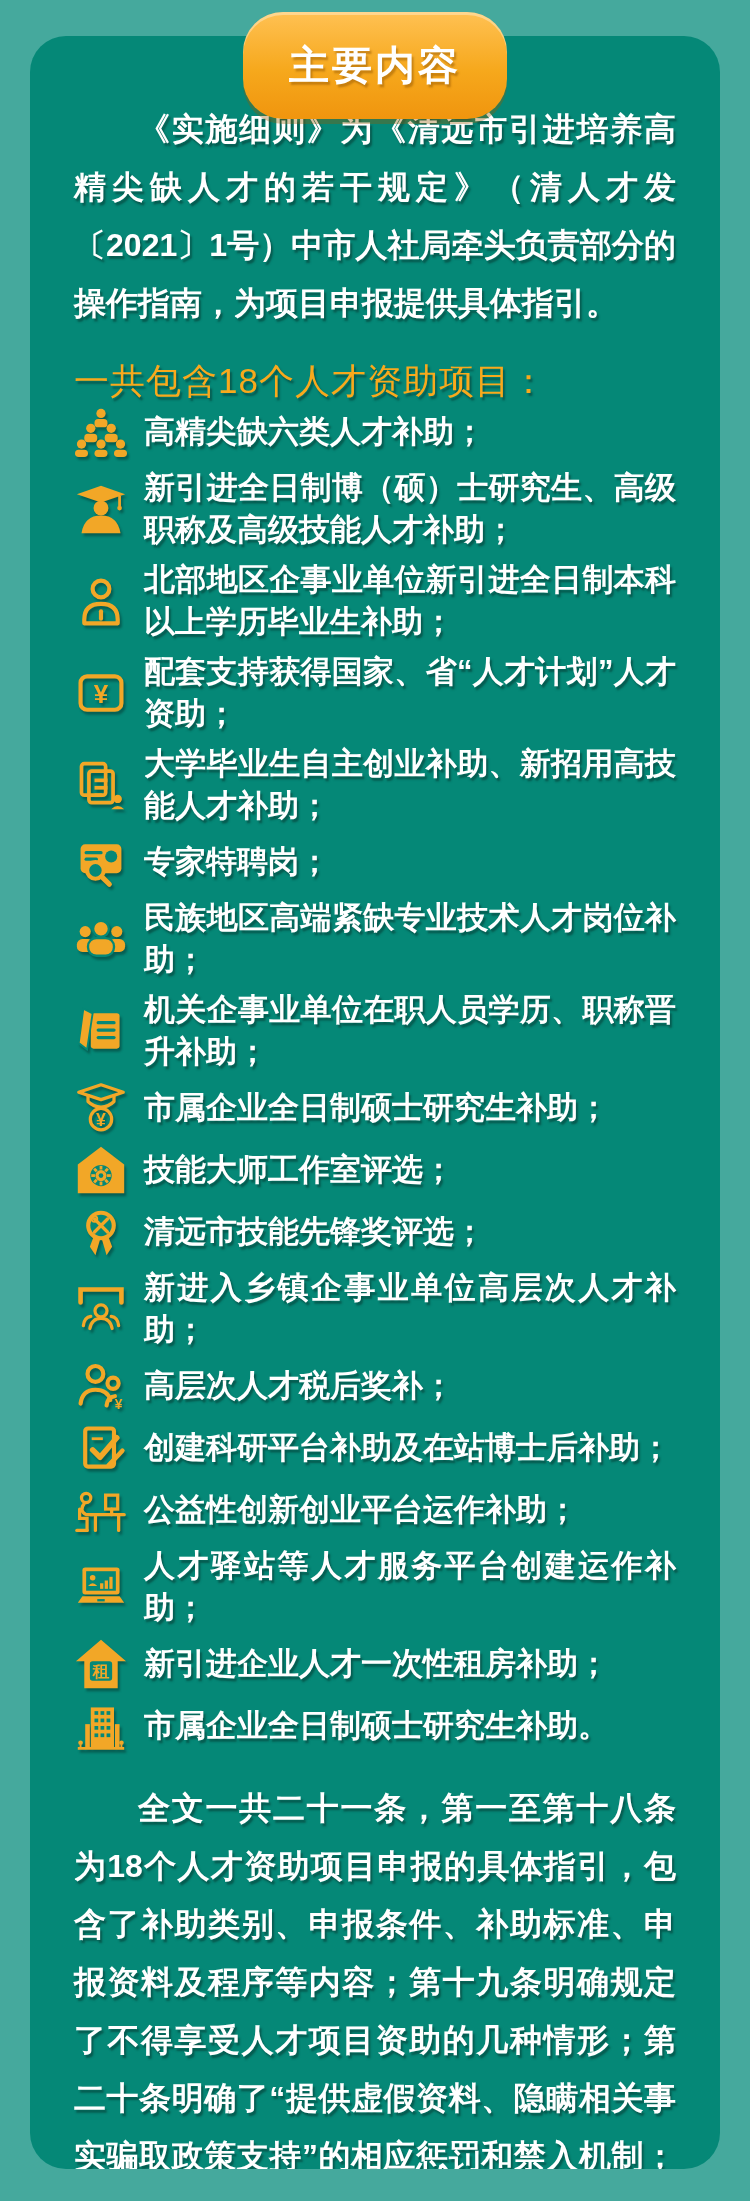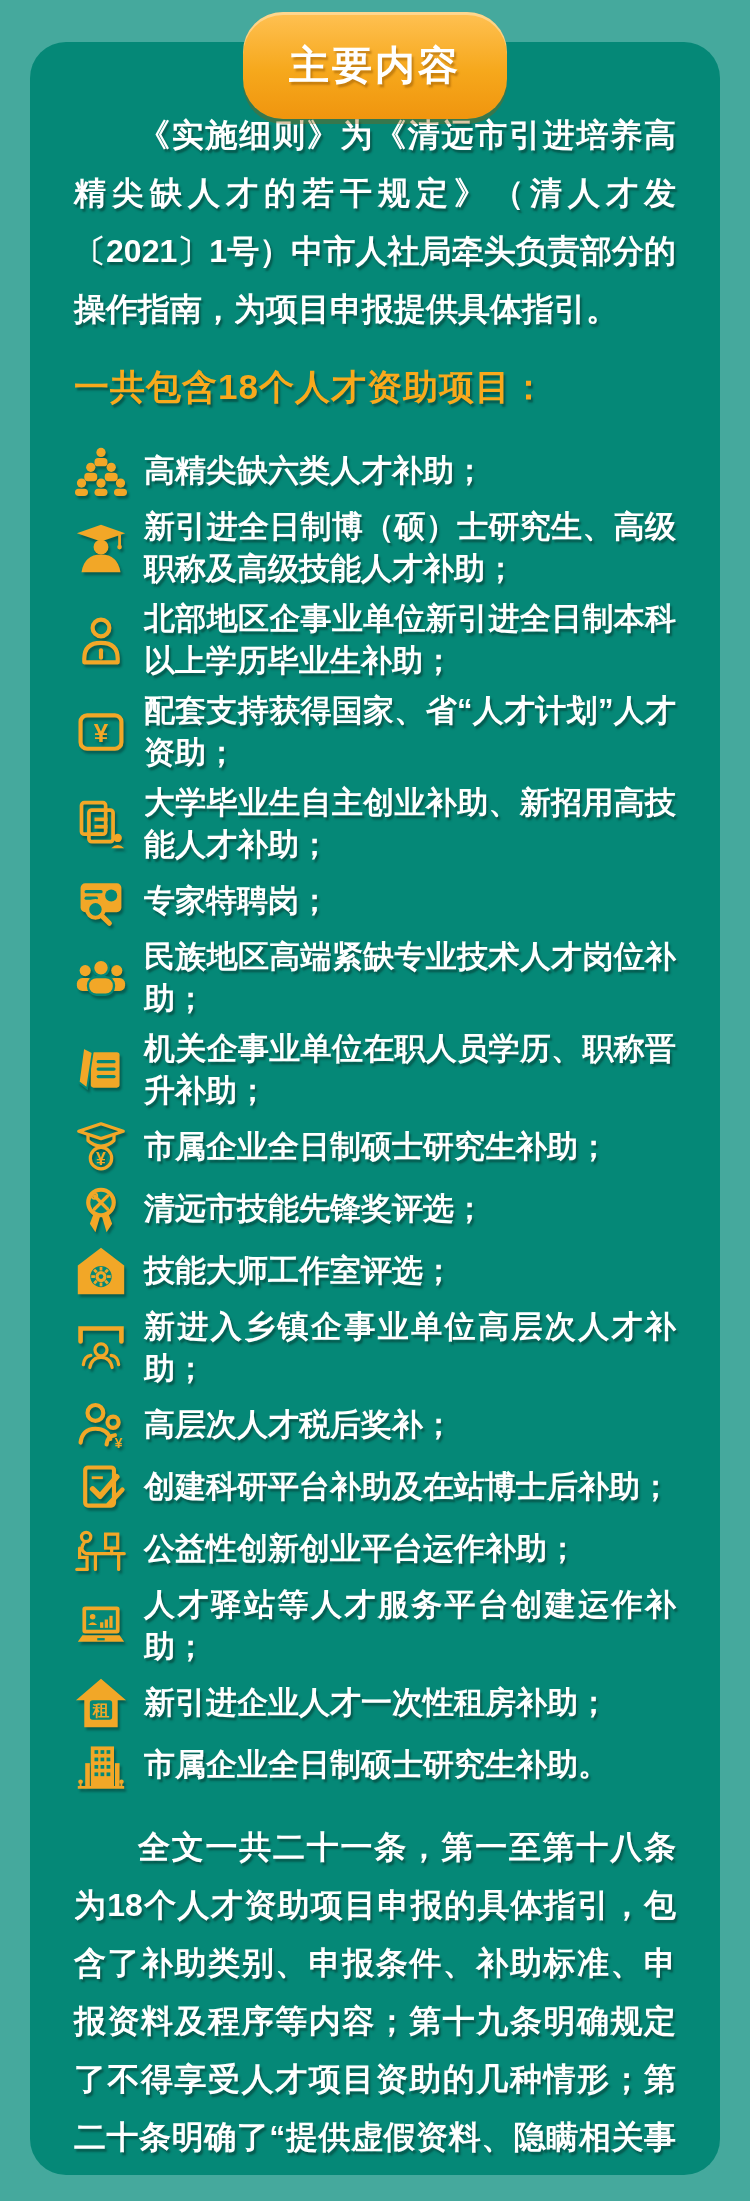--- a/index.html
+++ b/index.html
@@ -3,41 +3,41 @@
 <meta charset="utf-8">
 <style>
   html,body{margin:0;padding:0;}
   body{
     width:750px;height:2201px;position:relative;overflow:hidden;
     background:#45A99D;
     font-family:"Liberation Sans","DejaVu Sans",sans-serif;
   }
   .page{position:relative;width:750px;height:2201px;}
   .card{
-    position:absolute;left:30px;top:42px;width:690px;height:2133px;
+    position:absolute;left:30px;top:36px;width:690px;height:2133px;
     background:#058877;border-radius:36px;overflow:hidden;box-sizing:border-box;
     padding:56px 44px 0 44px;
   }
   .badge{
     position:absolute;left:50%;top:12px;transform:translateX(-50%);z-index:5;
     background:linear-gradient(180deg,#FFC153 0%,#F6A81C 55%,#F0950E 100%);
     border-radius:40px;padding:26px 46px;
     box-shadow:0 5px 0 rgba(150,90,0,.35), inset 0 3px 0 rgba(255,255,255,.35);
   }
   .badge span{
     font-size:40px;font-weight:800;color:#ffffff;letter-spacing:3px;
     text-shadow:2px 3px 2px rgba(140,80,0,.45);
   }
   p.body-text{
     margin:8px 0 0 0;color:#ffffff;font-weight:700;
     font-size:32px;line-height:58px;text-align:justify;text-indent:2em;
     text-shadow:2px 3px 2px rgba(5,45,40,.5);
   }
   h2.projects-heading{
-    margin:26px 0 33px 0;color:#F9A91C;font-size:35px;font-weight:700;
+    margin:26px 0 0 0;color:#F9A91C;font-size:35px;font-weight:400;
     letter-spacing:1px;text-shadow:2px 3px 2px rgba(5,45,40,.5);
   }
   ul.projects{list-style:none;margin:0;padding:0;display:flex;flex-direction:column;gap:8px;}
   ul.projects li{display:flex;align-items:center;gap:16px;}
   .ico{
     width:54px;height:54px;flex:0 0 54px;display:flex;align-items:center;justify-content:center;
     filter:drop-shadow(2px 3px 1px rgba(5,45,40,.45));
   }
   .ico svg{width:52px;height:52px;}
   ul.projects li .txt{
@@ -191,54 +191,54 @@
             </g>
             <text x="28" y="47" font-size="19" font-weight="bold" text-anchor="middle" fill="#F2A727">¥</text>
           </svg>
         </span>
         <span class="txt">市属企业全日制硕士研究生补助；</span>
       </li>
 
       <li>
         <span class="ico">
           <svg viewBox="0 0 56 56">
-            <polygon points="20,33 27,36 22,53 16,44" fill="#F2A727"></polygon>
-            <polygon points="36,33 29,36 34,53 40,44" fill="#F2A727"></polygon>
-            <circle cx="28" cy="21" r="16" fill="#F2A727"></circle>
-            <circle cx="28" cy="21" r="11.5" fill="#058877"></circle>
-            <g stroke="#F2A727" stroke-width="3.5" stroke-linecap="round">
-              <line x1="21" y1="14" x2="35" y2="28"></line>
-                <line x1="35" y1="14" x2="21" y2="28"></line>
-            </g>
-            <circle cx="21" cy="14" r="3" fill="none" stroke="#F2A727" stroke-width="2"></circle>
-          </svg>
-        </span>
-        <span class="txt">清远市技能先锋奖评选；</span>
-      </li>
-
-      <li>
-        <span class="ico">
-          <svg viewBox="0 0 56 56">
             <path d="M28,3 L53,22 V53 H3 V22 Z" fill="#F2A727"></path>
             <circle cx="28" cy="34" r="11.5" fill="#058877"></circle>
             <circle cx="28" cy="34" r="6" fill="#F2A727"></circle>
             <circle cx="28" cy="34" r="2.5" fill="#058877"></circle>
             <g stroke="#F2A727" stroke-width="3">
               <line x1="34.5" y1="34" x2="38.5" y2="34"></line>
                 <line x1="21.5" y1="34" x2="17.5" y2="34"></line>
               <line x1="28" y1="40.5" x2="28" y2="44.5"></line>
                 <line x1="28" y1="27.5" x2="28" y2="23.5"></line>
               <line x1="32.6" y1="38.6" x2="35.4" y2="41.4"></line>
                 <line x1="23.4" y1="38.6" x2="20.6" y2="41.4"></line>
               <line x1="23.4" y1="29.4" x2="20.6" y2="26.6"></line>
                 <line x1="32.6" y1="29.4" x2="35.4" y2="26.6"></line>
             </g>
           </svg>
         </span>
         <span class="txt">技能大师工作室评选；</span>
+      </li>
+
+      <li>
+        <span class="ico">
+          <svg viewBox="0 0 56 56">
+            <polygon points="20,33 27,36 22,53 16,44" fill="#F2A727"></polygon>
+            <polygon points="36,33 29,36 34,53 40,44" fill="#F2A727"></polygon>
+            <circle cx="28" cy="21" r="16" fill="#F2A727"></circle>
+            <circle cx="28" cy="21" r="11.5" fill="#058877"></circle>
+            <g stroke="#F2A727" stroke-width="3.5" stroke-linecap="round">
+              <line x1="21" y1="14" x2="35" y2="28"></line>
+                <line x1="35" y1="14" x2="21" y2="28"></line>
+            </g>
+            <circle cx="21" cy="14" r="3" fill="none" stroke="#F2A727" stroke-width="2"></circle>
+          </svg>
+        </span>
+        <span class="txt">清远市技能先锋奖评选；</span>
       </li>
 
       <li>
         <span class="ico">
           <svg viewBox="0 0 56 56" fill="none" stroke="#F2A727" stroke-linecap="round">
             <path d="M6,21 V7 H50 V21" stroke-width="5"></path>
             <circle cx="28" cy="30" r="6.5" stroke-width="3.5"></circle>
             <path d="M16,49 q2,-11 12,-11 q10,0 12,11" stroke-width="3.5"></path>
             <path d="M9,46 q1,-9 8,-10" stroke-width="3.5"></path>
             <path d="M47,46 q-1,-9 -8,-10" stroke-width="3.5"></path>

